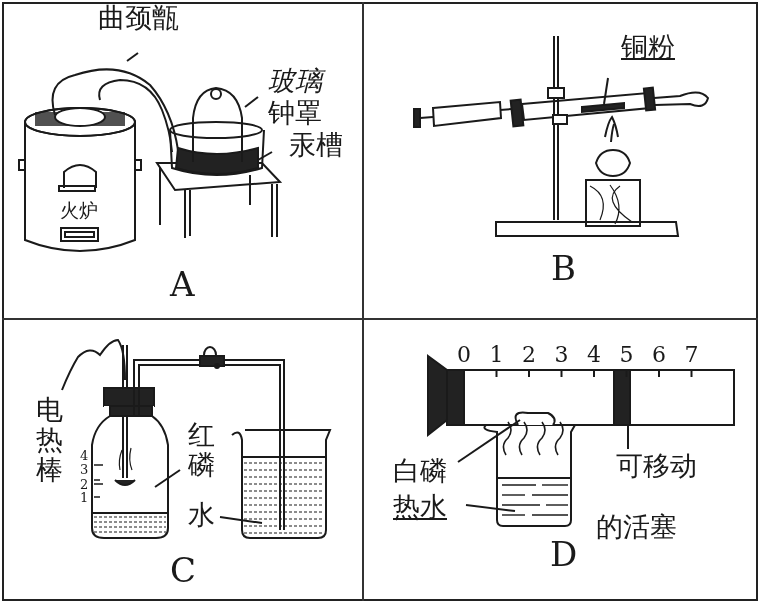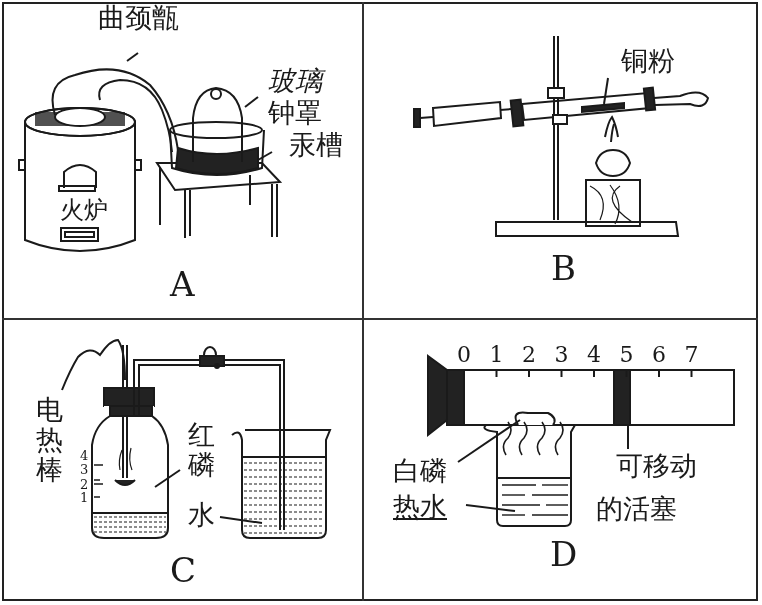--- a/index.html
+++ b/index.html
@@ -6,21 +6,21 @@
   body{width:762px;height:605px;position:relative;overflow:hidden;font-family:"DejaVu Sans",sans-serif;color:#1a1a1a;}
   .frame{position:absolute;left:2px;top:2px;width:756px;height:599px;border:2px solid #222;box-sizing:border-box;}
   .vdiv{position:absolute;left:362px;top:2px;width:2px;height:599px;background:#333;}
   .hdiv{position:absolute;left:2px;top:318px;width:756px;height:2px;background:#333;}
   svg{position:absolute;left:0;top:0;}
   .lbl{position:absolute;font-size:27px;line-height:30px;white-space:nowrap;font-family:"DejaVu Sans",sans-serif;}
   .cap{position:absolute;font-size:34px;font-family:"DejaVu Serif",serif;line-height:36px;}
   .vt{width:28px;white-space:normal;word-break:break-all;line-height:30px;}
   .tick{position:absolute;font-family:"DejaVu Serif",serif;font-size:22px;line-height:22px;}
   .sm{position:absolute;font-family:"DejaVu Serif",serif;font-size:13px;line-height:13px;}
-  .stoveLabel{position:absolute;font-size:24px;line-height:20px;}
+  .stoveLabel{position:absolute;font-size:19px;line-height:20px;}
 </style>
 </head>
 <body>
 
 <div class="frame"></div>
 <div class="vdiv"></div>
 <div class="hdiv"></div>
 
 <svg width="762" height="605" fill="none" stroke="#1a1a1a" stroke-width="2">
 
@@ -96,21 +96,21 @@
     <line x1="608" y1="78" x2="604" y2="104"></line>
   </g>
   <g>
     <path d="M605 137 Q608 122 612 117 Q616 125 618 137"></path>
     <path d="M611 142 Q612 130 614 124"></path>
     <path d="M596 163 Q600 150 613 150 Q626 150 630 163 Q626 176 613 176 Q600 176 596 163 Z"></path>
     <path d="M586 180 L640 180 L640 226 L586 226 Z"></path>
     <path d="M590 186 Q610 196 600 220 M620 186 Q600 200 632 222 M610 185 Q625 205 615 224" stroke-width="1.2"></path>
   </g>
 </svg>
-<span class="lbl" style="left:621px;top:46px;">铜粉</span>
+<span class="lbl" style="left:621px;top:32px;text-decoration:underline;">铜粉</span>
 <span class="cap" style="left:551px;top:250px;">B</span>
 
 <svg width="762" height="605" fill="none" stroke="#1a1a1a" stroke-width="2">
   <g>
     <path d="M62 390 Q70 370 78 357 Q90 345 100 355 Q110 340 118 340 Q125 350 125 380"></path>
     <line x1="123" y1="345" x2="123" y2="478"></line>
     <line x1="127" y1="345" x2="127" y2="478"></line>
   </g>
   <g>
     <rect x="104" y="388" width="50" height="18" fill="#222"></rect>
@@ -211,14 +211,14 @@
     <span class="tick" style="left: 522px; top: 344px;">2</span>
     <span class="tick" style="left: 554.5px; top: 344px;">3</span>
     <span class="tick" style="left: 587px; top: 344px;">4</span>
     <span class="tick" style="left: 619.5px; top: 344px;">5</span>
     <span class="tick" style="left: 652px; top: 344px;">6</span>
     <span class="tick" style="left: 684.5px; top: 344px;">7</span>
   </div>
 <span class="lbl" style="left:393px;top:456px;">白磷</span>
 <span class="lbl" style="left:393px;top:492px;text-decoration:underline;">热水</span>
 <span class="lbl" style="left:616px;top:451px;">可移动</span>
-<span class="lbl" style="left:596px;top:494px;">的活塞</span>
+<span class="lbl" style="left:596px;top:512px;">的活塞</span>
 <span class="cap" style="left:550px;top:536px;">D</span>
 
 </body></html>

